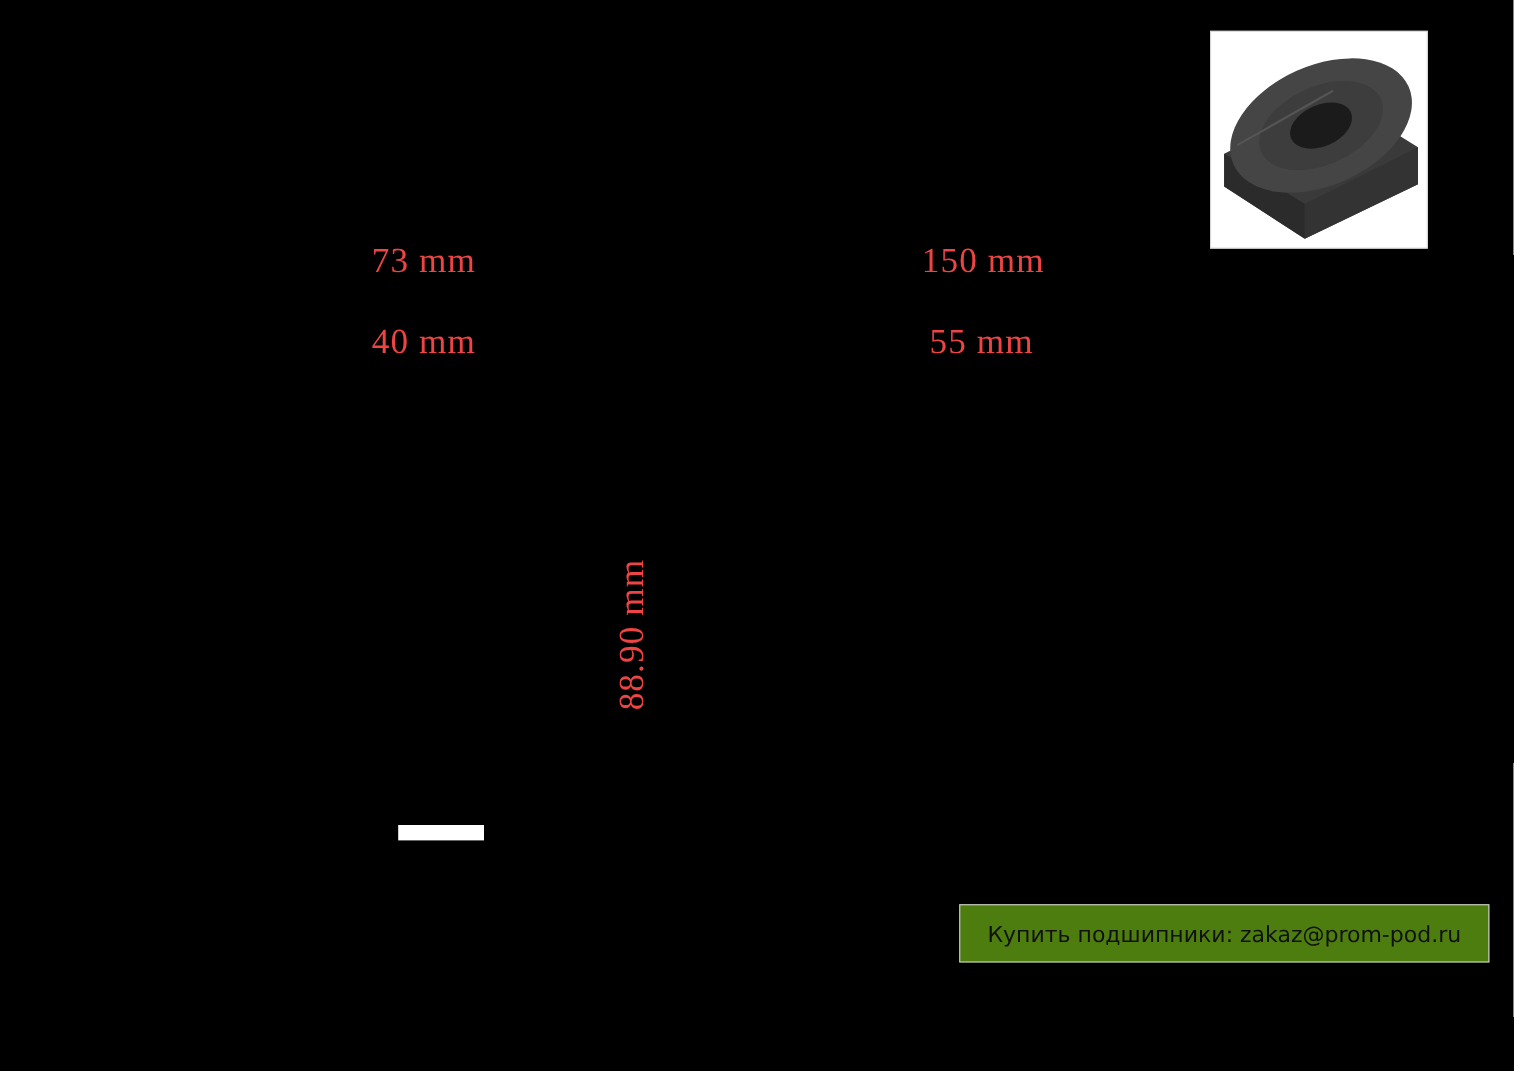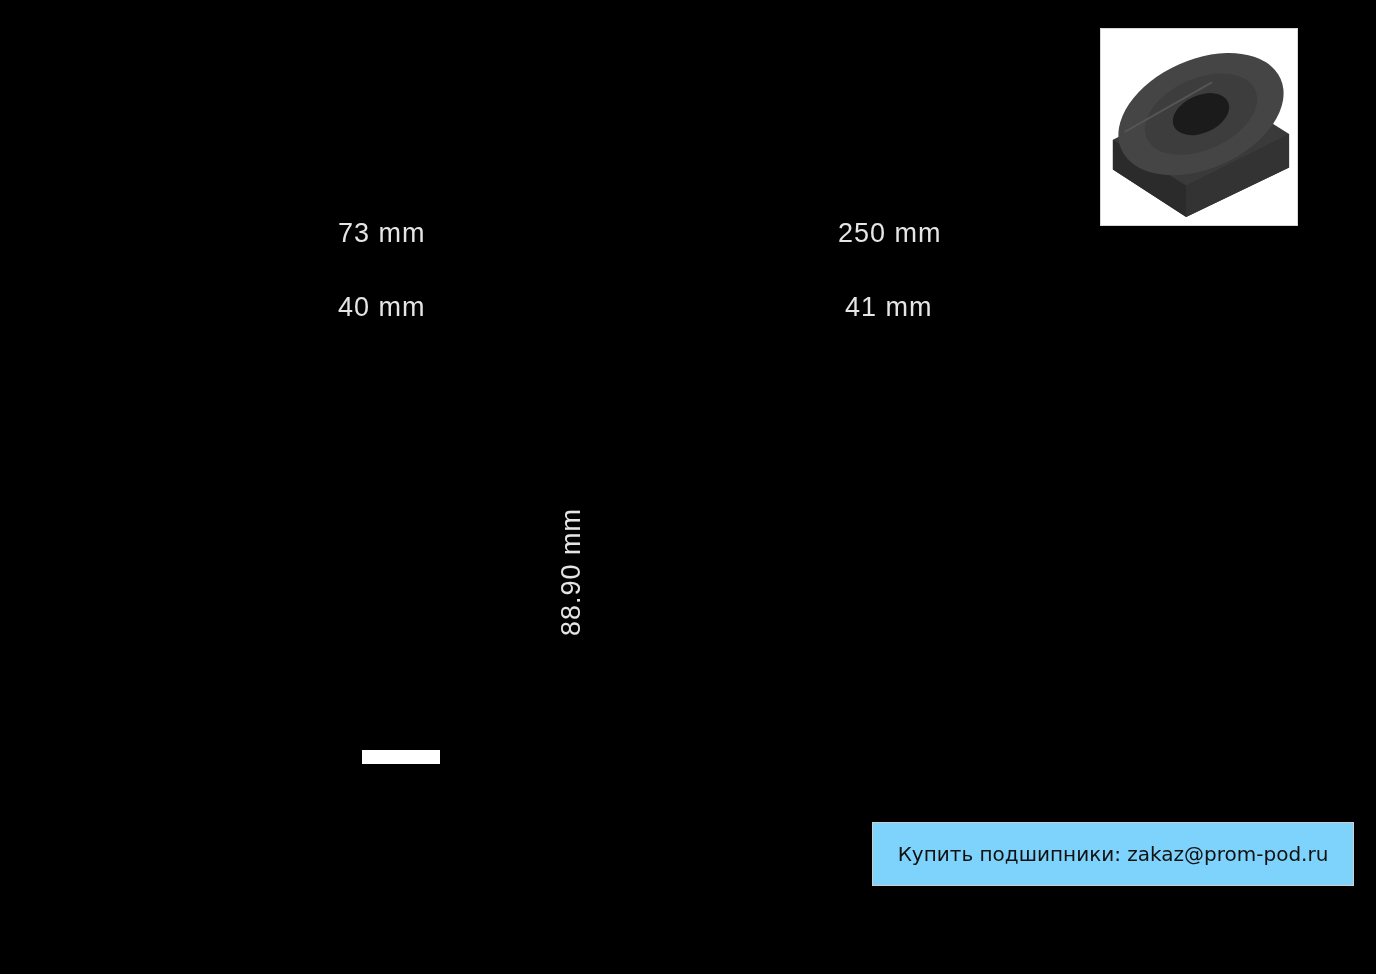--- a/index.html
+++ b/index.html
@@ -10,25 +10,25 @@
   #page {
     position: relative;
     width: 1376px;
     height: 974px;
     background: #000000;
     overflow: hidden;
     font-family: "DejaVu Sans", "Liberation Sans", sans-serif;
   }
   .dim-label {
     position: absolute;
-    color: #e5e5e5;
-    font-size: 27px;
+    color: #ef4444;
+    font-size: 32px;
     letter-spacing: 1px;
     white-space: nowrap;
-    font-family: Liberation Sans, sans-serif;
+    font-family: Liberation Serif, serif;
   }
   #dim-bore {
     left: 338px;
     top: 218px;
   }
   #dim-od {
     left: 838px;
     top: 218px;
   }
   #dim-inner-width {
@@ -68,47 +68,47 @@
   #product-thumb svg {
     display: block;
     width: 100%;
     height: 100%;
   }
   #contact-banner {
     position: absolute;
     left: 872px;
     top: 822px;
     width: 482px;
-    height: 64px;
-    background: #7dd3fc;
+    height: 53px;
+    background: #4d7c0f;
     border: 1px solid #cfcfcf;
     box-sizing: border-box;
     display: flex;
     align-items: center;
     justify-content: center;
   }
   #contact-banner .banner-text {
     color: #111111;
     font-size: 20px;
     white-space: nowrap;
     font-family: "DejaVu Sans", "Liberation Sans", sans-serif;
   }
 </style>
 </head>
 <body>
 
 <div id="page">
 
   <div class="dim-label" id="dim-bore">73 mm</div>
 
-  <div class="dim-label" id="dim-od">250 mm</div>
+  <div class="dim-label" id="dim-od">150 mm</div>
 
   <div class="dim-label" id="dim-inner-width">40 mm</div>
 
-  <div class="dim-label" id="dim-outer-width">41 mm</div>
+  <div class="dim-label" id="dim-outer-width">55 mm</div>
 
   <div class="dim-label" id="dim-vertical">88.90 mm</div>
 
   <div id="scale-bar"></div>
 
   <div id="product-thumb">
     <svg viewBox="0 0 198 198" xmlns="http://www.w3.org/2000/svg">
 
       <path d="M12 112 L12 142 L86 190 L190 140 L190 106 L116 60 Z" fill="#3a3a3a"></path>
 

